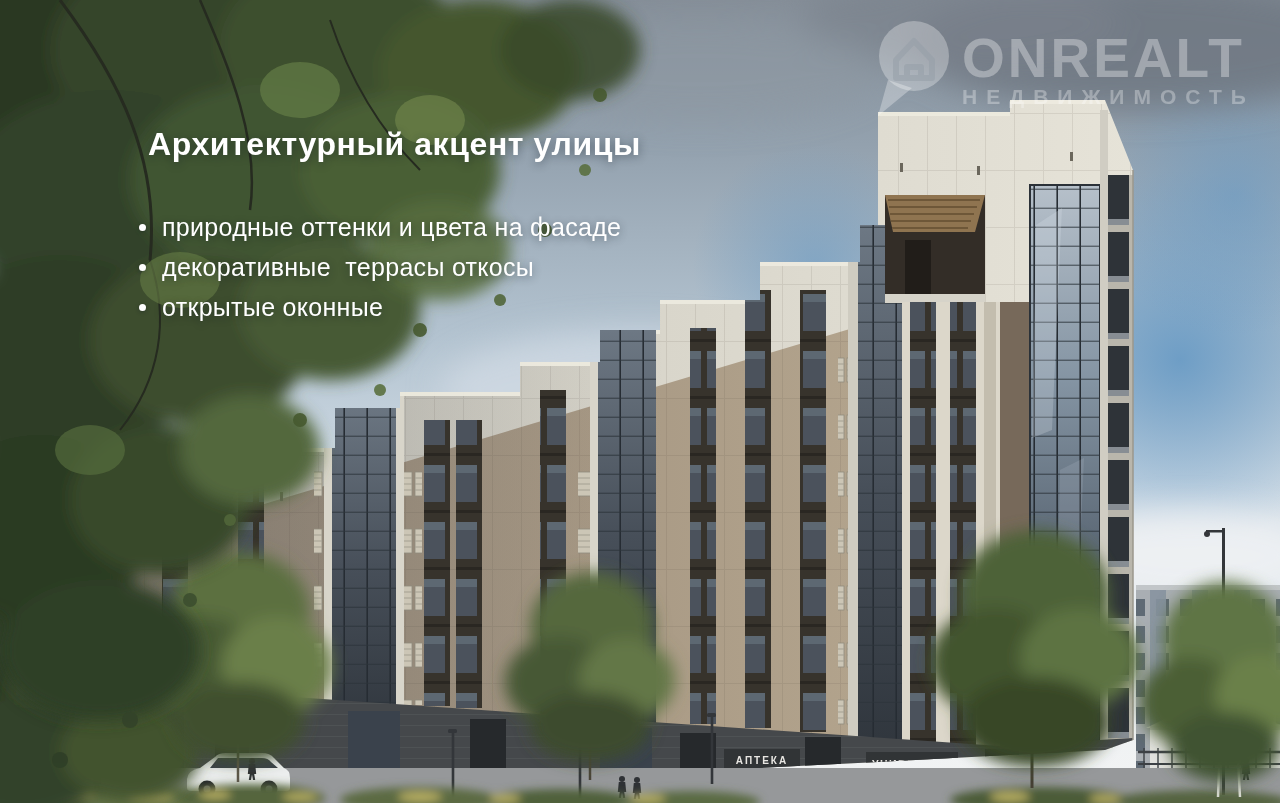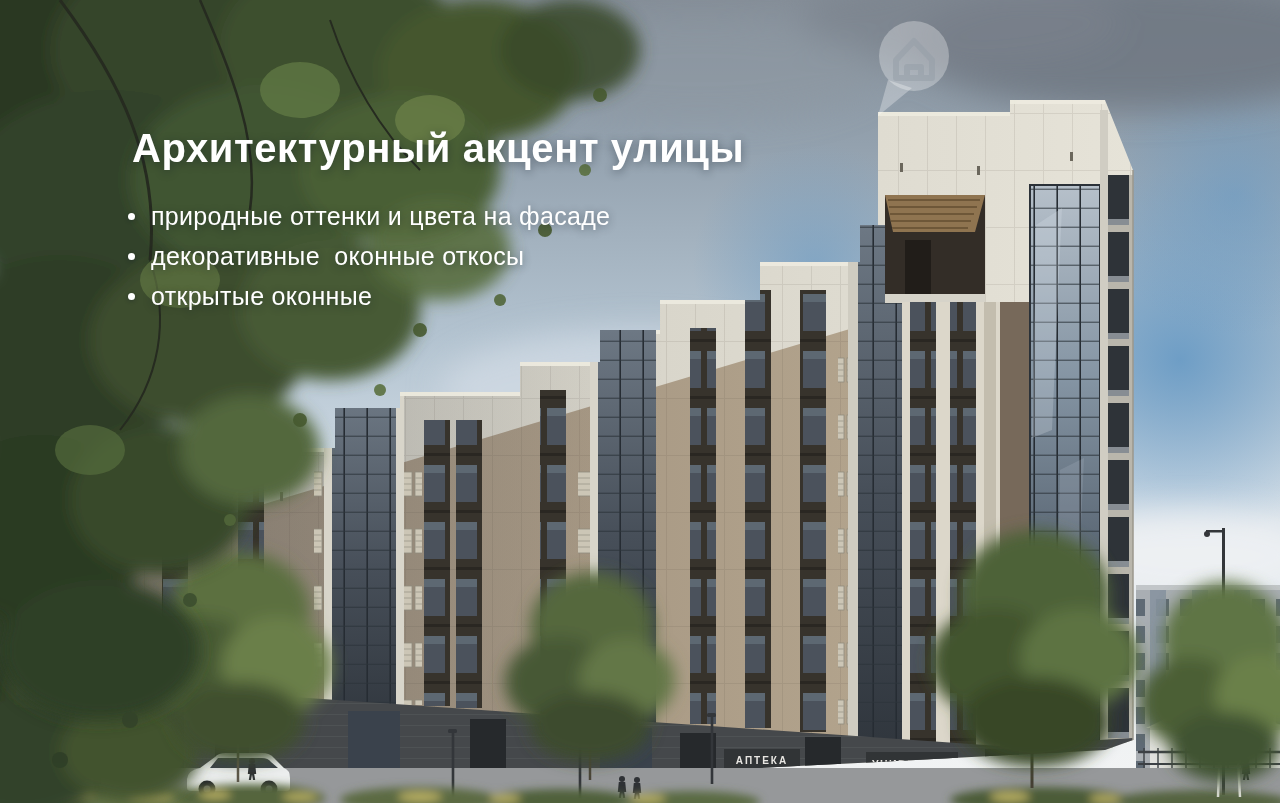--- a/index.html
+++ b/index.html
@@ -1,23 +1,23 @@
 <!DOCTYPE html>
 <html><head>
 <meta charset="utf-8">
 <style>
   html,body{margin:0;padding:0;background:#222;}
   .stage{position:relative;width:1280px;height:803px;overflow:hidden;
          font-family:"Liberation Sans","DejaVu Sans",sans-serif;background:#9aa6b2;}
   .scene{position:absolute;left:0;top:0;width:1280px;height:803px;display:block;}
   
-  .headline{position:absolute;left:132px;top:126px;margin:0;color:#fff;
-            font-size:40px;font-weight:600;letter-spacing:.6px;
+  .headline{position:absolute;left:148px;top:126px;margin:0;color:#fff;
+            font-size:32px;font-weight:600;letter-spacing:.6px;
             text-shadow:0 2px 10px rgba(20,30,40,.45);text-align:right;}
-  .bullets{position:absolute;left:128px;top:202px;margin:0;padding:0;list-style:none;}
+  .bullets{position:absolute;left:128px;top:202px;margin:11px;padding:0;list-style:none;}
   .bullets li{display:flex;align-items:flex-start;margin:0 0 11px 0;}
   .bullets .dot{width:7px;height:7px;border-radius:50%;background:#fff;
                 margin:11px 16px 0 0;flex:none;box-shadow:0 1px 4px rgba(20,30,40,.4);}
   .bullets .txt{color:#fff;font-size:25px;font-weight:400;letter-spacing:.3px;
                 text-shadow:0 2px 8px rgba(20,30,40,.45);white-space:pre;}
   
   .logo{position:absolute;left:876px;top:20px;display:flex;align-items:center;}
   .logo .pin{flex:none;margin-right:12px;}
   .logo .words{display:flex;flex-direction:column;}
   .logo .brand{font-size:55px;line-height:52px;font-weight:800;letter-spacing:3px;
@@ -432,29 +432,33 @@
 </svg>
 
 <h1 class="headline">Архитектурный акцент улицы</h1>
 <ul class="bullets">
   <li>
     <span class="dot"></span>
     <span class="txt">природные оттенки и цвета на фасаде</span>
   </li>
   <li>
     <span class="dot"></span>
-    <span class="txt">декоративные  оконные откосы</span>
+    <span class="txt">декоративные  террасы откосы</span>
   </li>
   <li>
     <span class="dot"></span>
     <span class="txt">открытые оконные</span>
   </li>
 </ul>
 
 <div class="logo">
   <svg class="pin" width="74" height="100" viewBox="0 0 74 100">
     <circle cx="38" cy="36" r="35" fill="rgba(255,255,255,0.30)"></circle>
     <path d="M12,60 L2,96 L36,68 Z" fill="rgba(255,255,255,0.30)"></path>
     <path d="M20,40 L38,21 L56,40 L56,58 L20,58 Z M31,58 V47 H45 V58" fill="none" stroke="rgba(150,158,168,0.55)" stroke-width="6" stroke-linejoin="round"></path>
   </svg>
+  <div class="words">
+    <span class="brand">ONREALT</span>
+    <span class="tagline">НЕДВИЖИМОСТЬ</span>
+  </div>
 </div>
 
 </div>
 
 </body></html>

